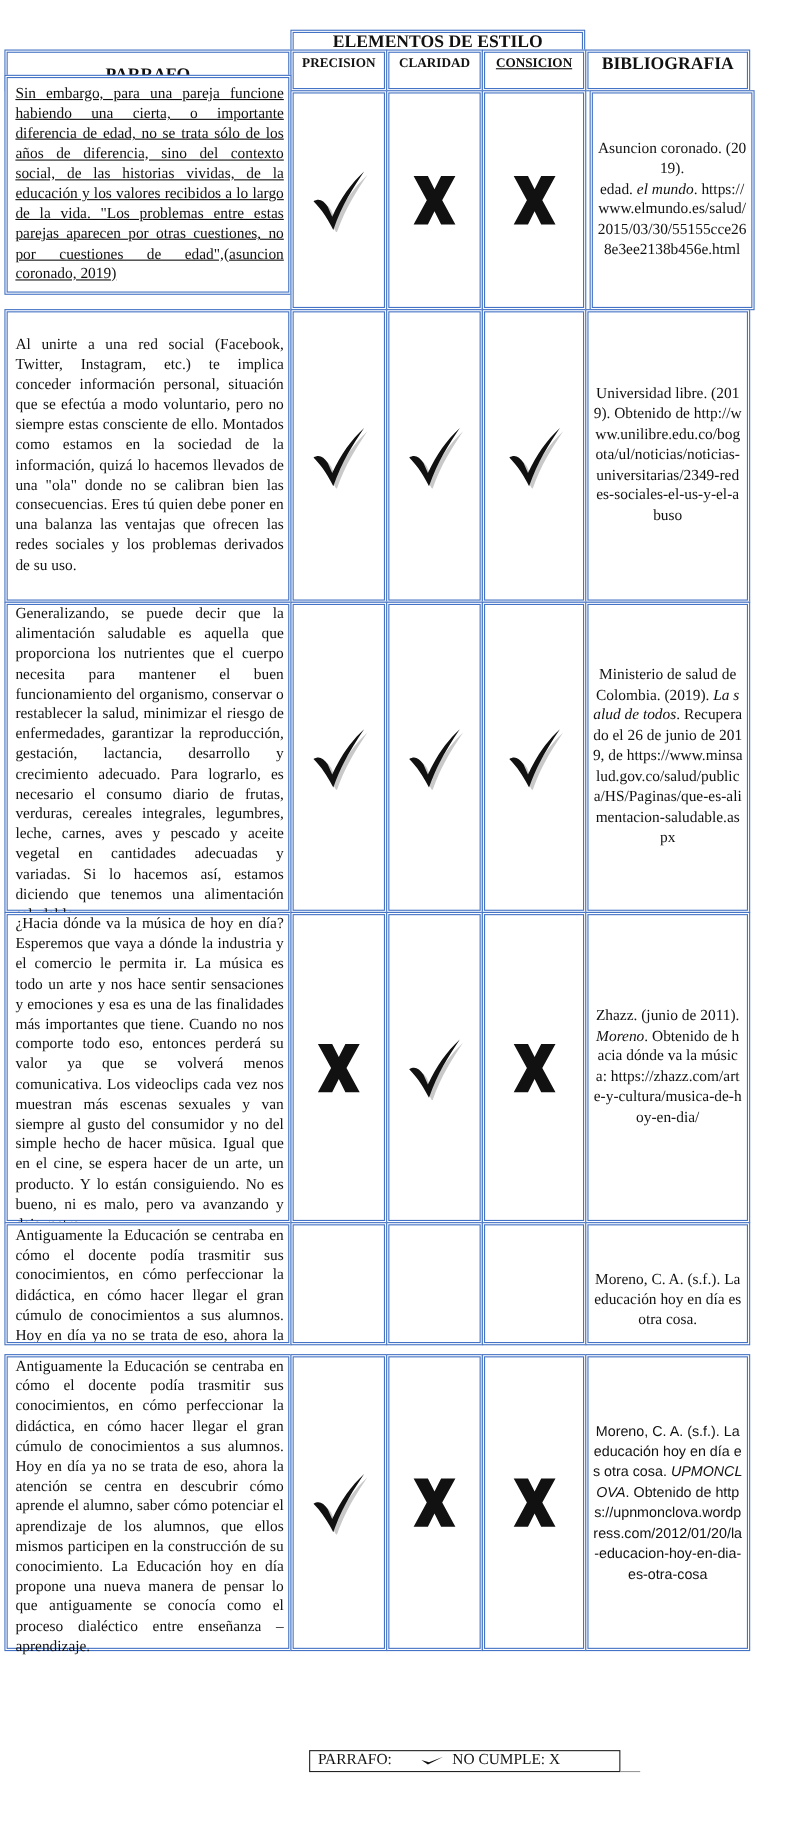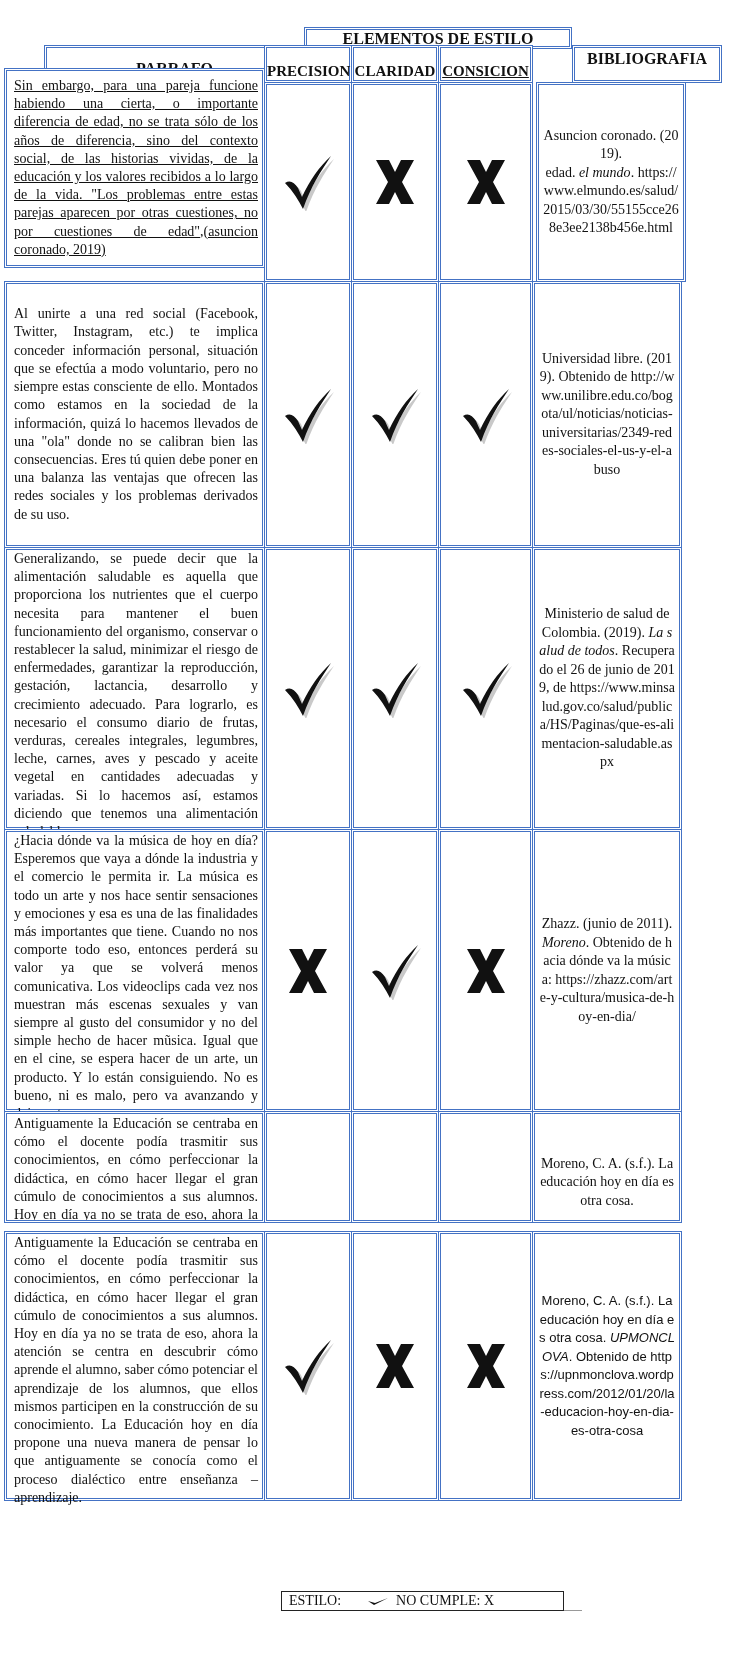--- a/index.html
+++ b/index.html
@@ -1,22 +1,22 @@
 <!DOCTYPE html>
 <html><head>
 <meta charset="utf-8">
 <style>
   html, body { margin: 0; padding: 0; background: #ffffff; }
   body { width: 733px; height: 1657px; position: relative; overflow: hidden;
          font-family: "Liberation Serif", "DejaVu Serif", serif; color: #111; }
   .cell { position: absolute; box-sizing: border-box;
           border: 3px double #4472c4; background: #fff; }
   .hdr { font-weight: bold; text-align: center; }
-  .hdr-big { font-size: 16px; line-height: 18px; margin-left: 40px; }
-  .hdr-small { font-size: 15px; line-height: 14px; padding-top: 16px; }
+  .hdr-big { font-size: 16px; line-height: 18px; }
+  .hdr-small { font-size: 12px; line-height: 14px; padding-top: 2px; }
   .para { font-size: 14px; line-height: 18.2px; text-align: justify;
           padding: 0 4px 0 7px; display: flex; flex-direction: column; justify-content: center; }
   .para.top { justify-content: flex-start; }
   .para.cut { justify-content: flex-start; overflow: hidden; }
   .biblio { font-size: 14px; line-height: 18.5px; text-align: center;
             padding: 0 4px; display: flex; flex-direction: column; justify-content: center;
             word-break: break-all; }
   .biblio.sans { font-family: "Liberation Sans", "DejaVu Sans", sans-serif; font-size: 13px; line-height: 18.5px; }
   .biblio.cut { justify-content: flex-end; padding-bottom: 10px; }
   .mark { display: flex; align-items: center; justify-content: center; }
@@ -160,19 +160,19 @@
       <svg width="40" height="46" viewBox="0 0 40 46">
         <path d="M1 1 H14 L20 13 L26 1 H39 L27 23 L39 45 H26 L20 33 L14 45 H1 L13 23 Z" fill="#111111"></path>
       </svg>
     </div>
     <div class="cell biblio sans" style="left: 532px; top: 1231px; width: 150px; height: 270px;">
       <div><span>Moreno, C. A. (s.f.). La educación hoy en día es otra cosa. </span><i>UPMONCLOVA</i><span>. Obtenido de https://upnmonclova.wordpress.com/2012/01/20/la-educacion-hoy-en-dia-es-otra-cosa</span></div>
     </div>
   </div>
 
 <div class="legend">
-  <span class="lbl">ESTILO:</span>
+  <span class="lbl">PARRAFO:</span>
   <svg class="tick" viewBox="0 0 22 10">
     <path d="M1 4 L7 8 L21 1 L8 6 Z" fill="#111"></path>
   </svg>
   <span class="lbl">NO CUMPLE: X</span>
 </div>
 <div class="tail-line"></div>
 
 </body></html>

